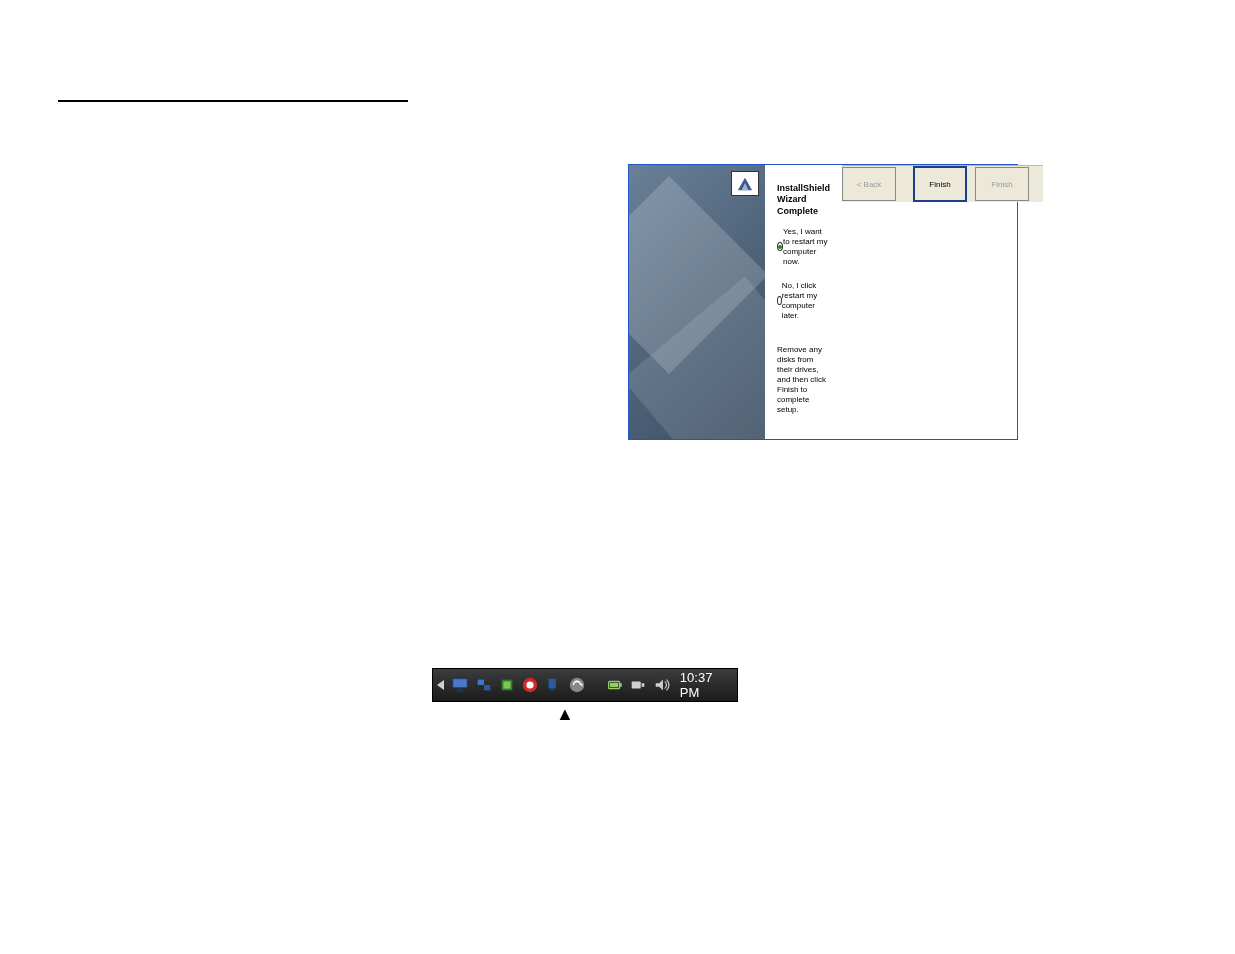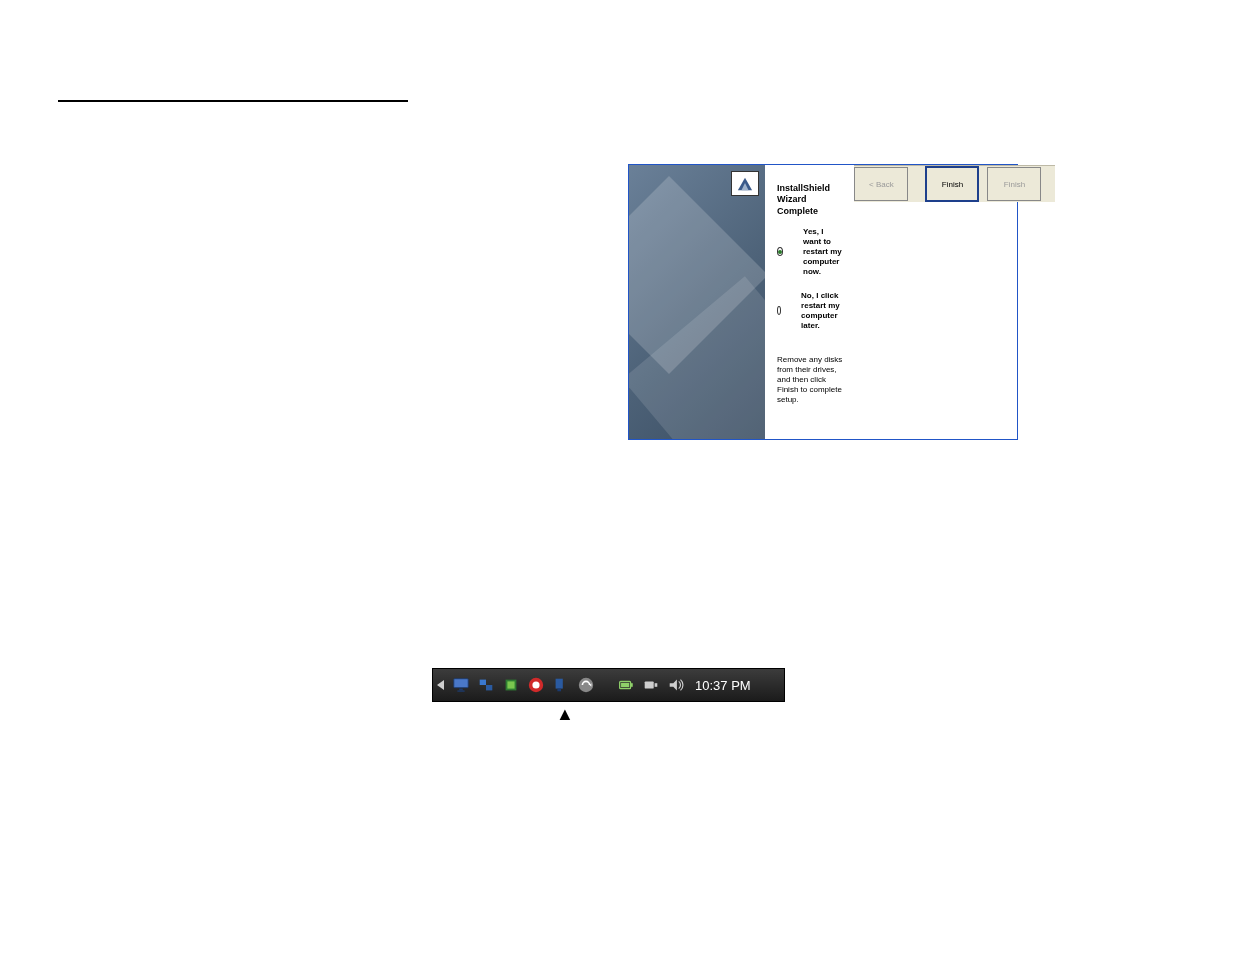--- a/index.html
+++ b/index.html
@@ -73,22 +73,21 @@
   }
   .dialog-right h1 {
     font-size: 9px;
     font-weight: bold;
     margin: 8px 0 10px 0;
   }
   .dialog-right .desc { margin-bottom: 20px; }
   .radio-row {
     display:flex; align-items:center;
     margin: 6px 0 14px 0;
-    gap:20px;
-    font-weight:bold;
+    gap:0;
   }
   .radio {
     width:9px; height:9px; border:1px solid #333; border-radius:50%;
     display:inline-flex; align-items:center; justify-content:center;
     box-sizing:border-box;
   }
   .radio.checked .dot {
     width:4px; height:4px; background:#2a7a2a; border-radius:50%;
   }
   .dialog-footer {
@@ -117,21 +116,21 @@
   .dlg-btn.primary {
     border:2px solid #1d3f8b;
     color:#000;
     background:#ece9d8;
     margin-left:9px;
   }
   .taskbar {
     position:absolute;
     left:432px;
     top:668px;
-    width:353px;
+    width:306px;
     height:34px;
     background: linear-gradient(#3c3c3c, #1b1b1b);
     border:1px solid #000;
     display:flex;
     align-items:center;
     padding:0 6px 0 4px;
     box-sizing:border-box;
     gap:5px;
   }
   .tb-chev {

